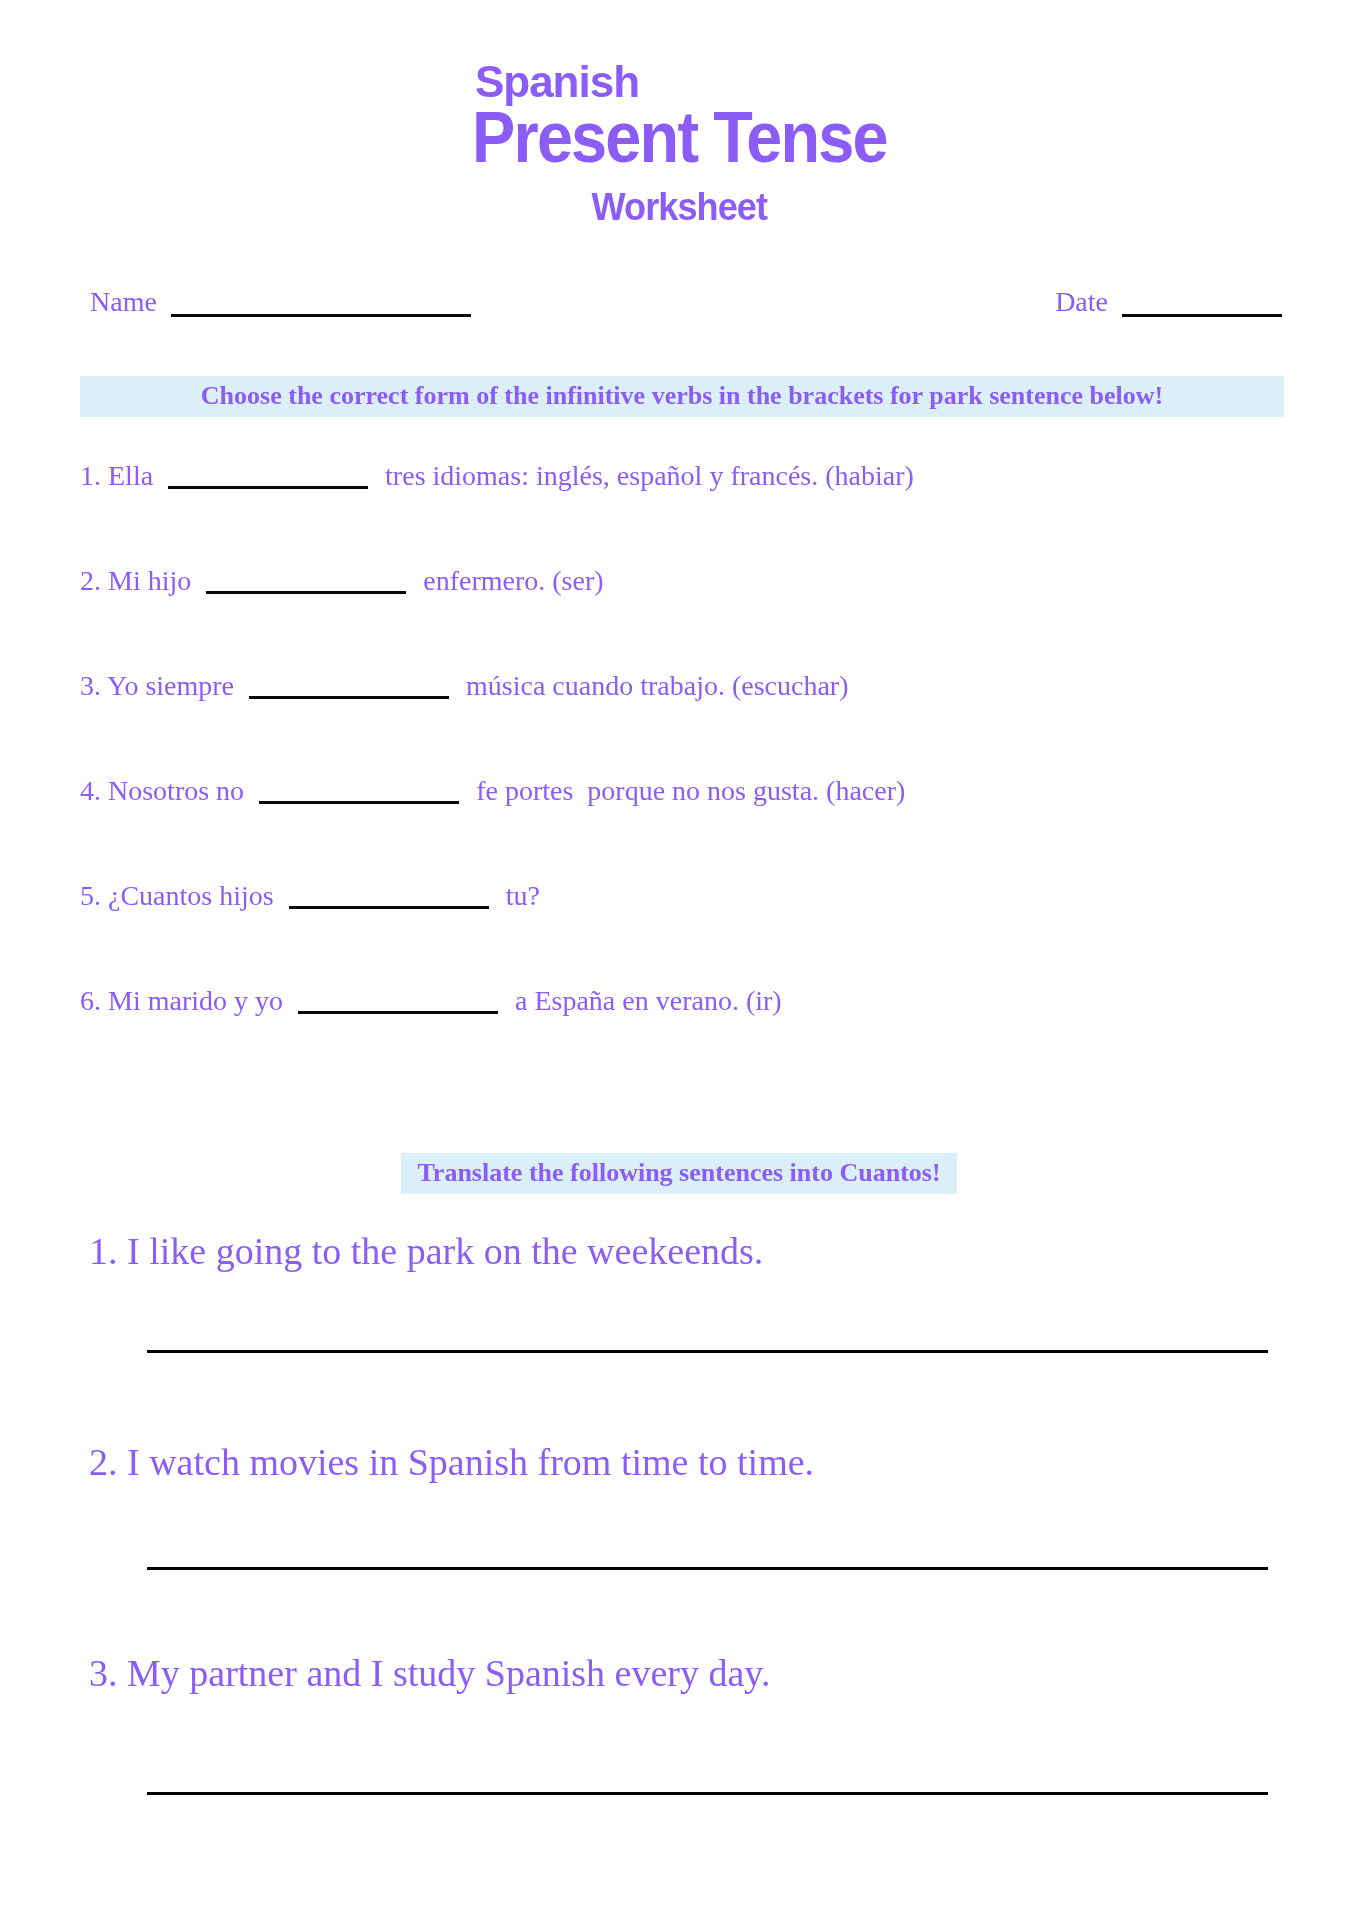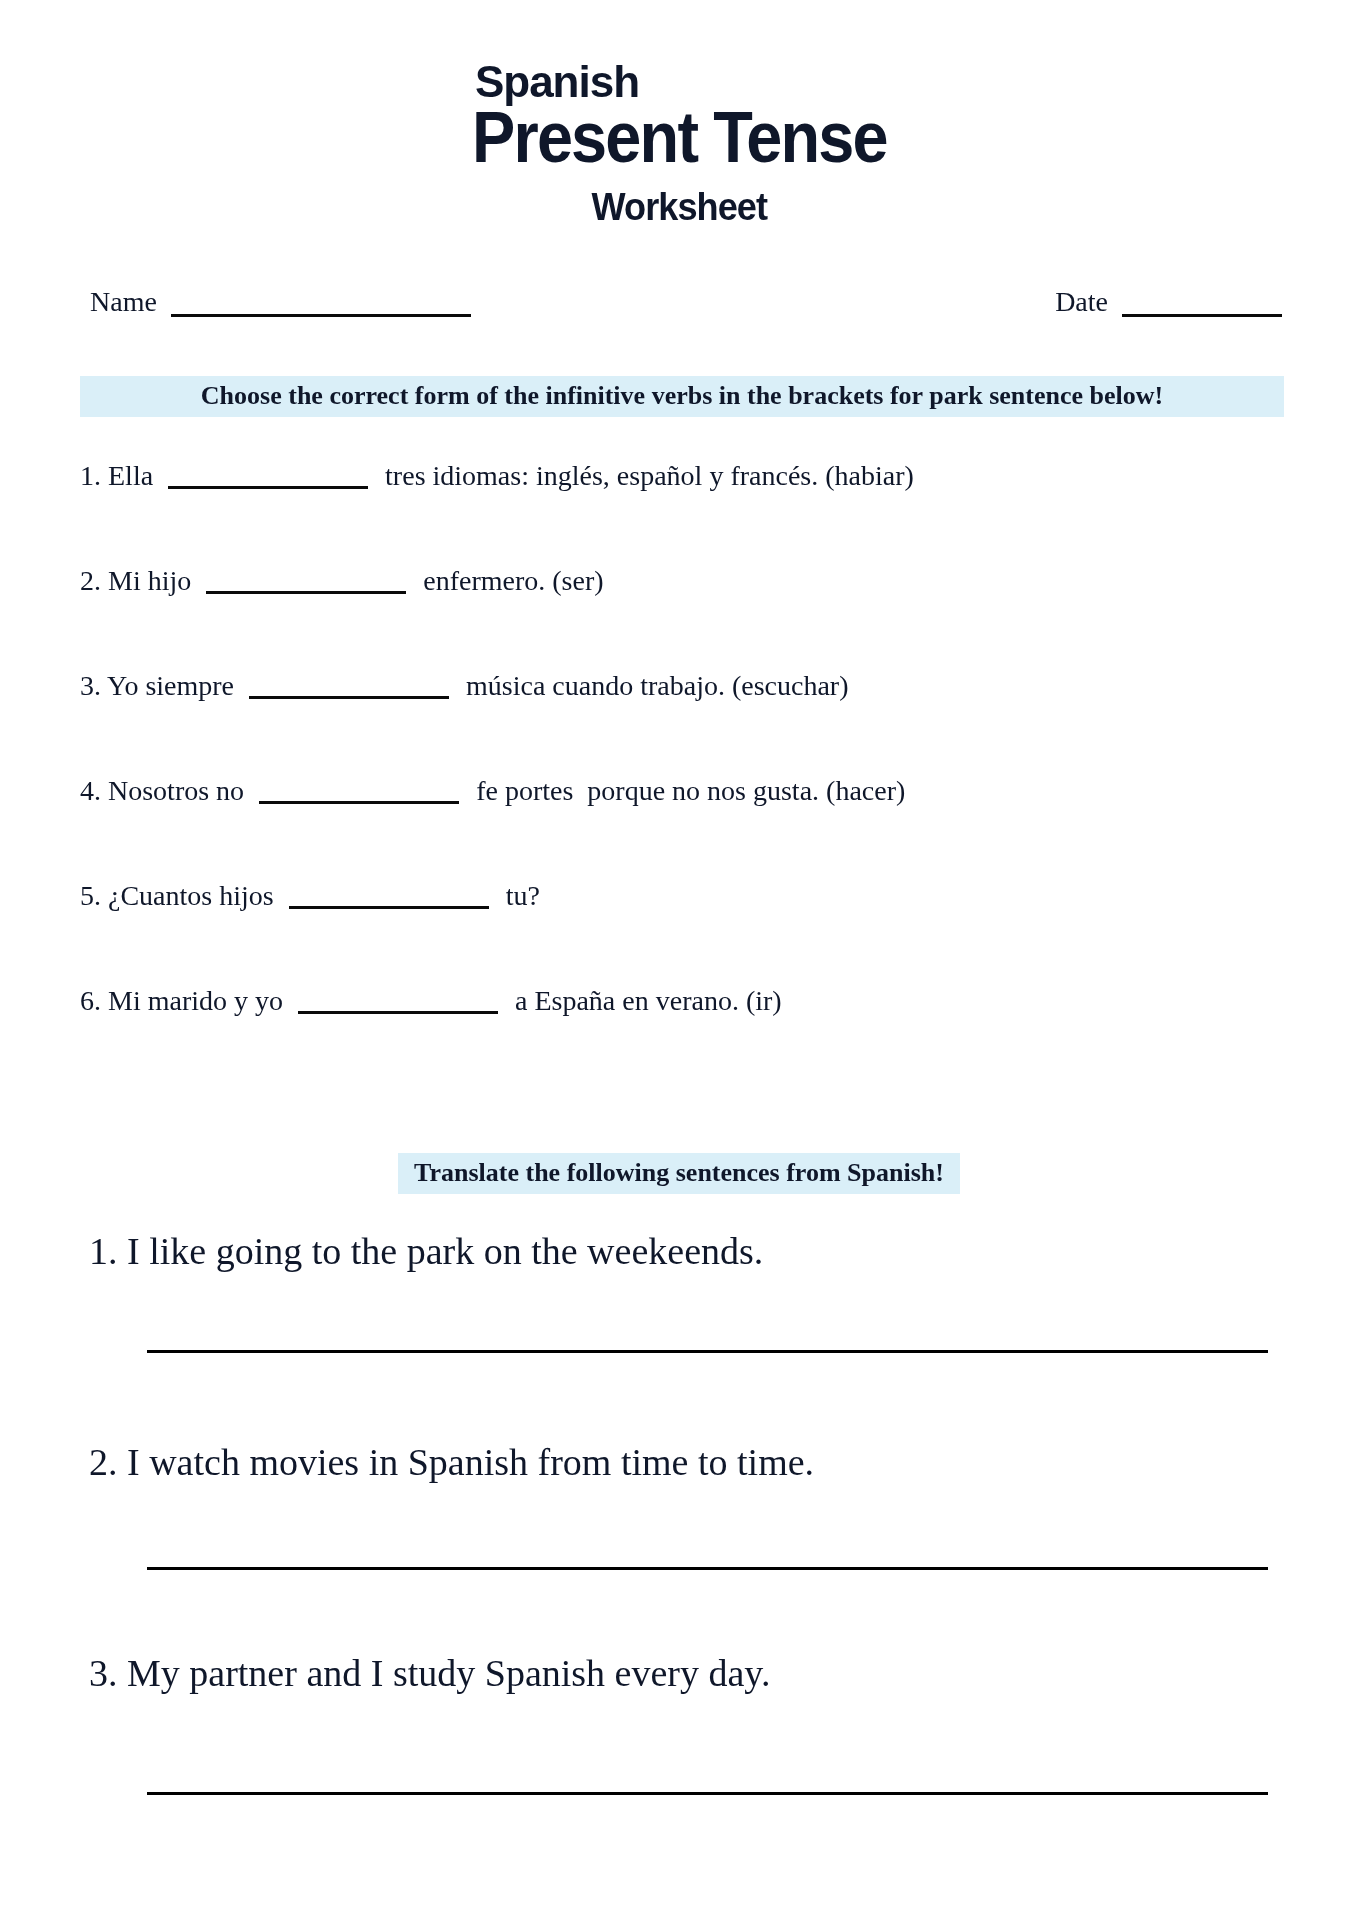--- a/index.html
+++ b/index.html
@@ -48,21 +48,21 @@
 
   
   .trans-row{position:absolute;left:89px;width:1240px;font-size:38px;line-height:50px;white-space:nowrap;}
   #trans-0{top:1226px;} #trans-1{top:1437px;} #trans-2{top:1648px;}
   .answer-line{position:absolute;left:147px;width:1121px;height:0;border-top:3px solid #000000;}
   #ansline-0{top:1350px;} #ansline-1{top:1567px;} #ansline-2{top:1792px;}
 </style>
 </head>
 <body>
 
-<div id="page" style="background: rgb(255, 255, 255); color: #0f172a;">
+<div id="page" style="background: rgb(255, 255, 255); color: #8b5cf6;">
 
   <div class="title-line" id="title-sub-top">
     <span class="t-inner">Spanish</span>
   </div>
   <div class="title-line" id="title-main">
     <span class="t-inner">Present Tense</span>
   </div>
   <div class="title-line" id="title-sub-bottom">
     <span class="t-inner">Worksheet</span>
   </div>
@@ -93,21 +93,21 @@
     <span class="fill-pre">4. Nosotros no </span><span class="blank"></span><span class="fill-post"> fe portes  porque no nos gusta. (hacer)</span>
   </div>
   <div class="fill-row" id="fill-4">
     <span class="fill-pre">5. ¿Cuantos hijos </span><span class="blank"></span><span class="fill-post"> tu?</span>
   </div>
   <div class="fill-row" id="fill-5">
     <span class="fill-pre">6. Mi marido y yo </span><span class="blank"></span><span class="fill-post"> a España en verano. (ir)</span>
   </div>
 
   <div id="instruction-2-wrap">
-    <span class="instruction hl" style="background: rgb(218, 239, 248);">Translate the following sentences from Spanish!</span>
+    <span class="instruction hl" style="background: rgb(218, 239, 248);">Translate the following sentences into Cuantos!</span>
   </div>
 
   <div class="trans-row" id="trans-0">1. I like going to the park on the weekeends.</div>
   <div class="answer-line" id="ansline-0"></div>
 
   <div class="trans-row" id="trans-1">2. I watch movies in Spanish from time to time.</div>
   <div class="answer-line" id="ansline-1"></div>
 
   <div class="trans-row" id="trans-2">3. My partner and I study Spanish every day.</div>
   <div class="answer-line" id="ansline-2"></div>

